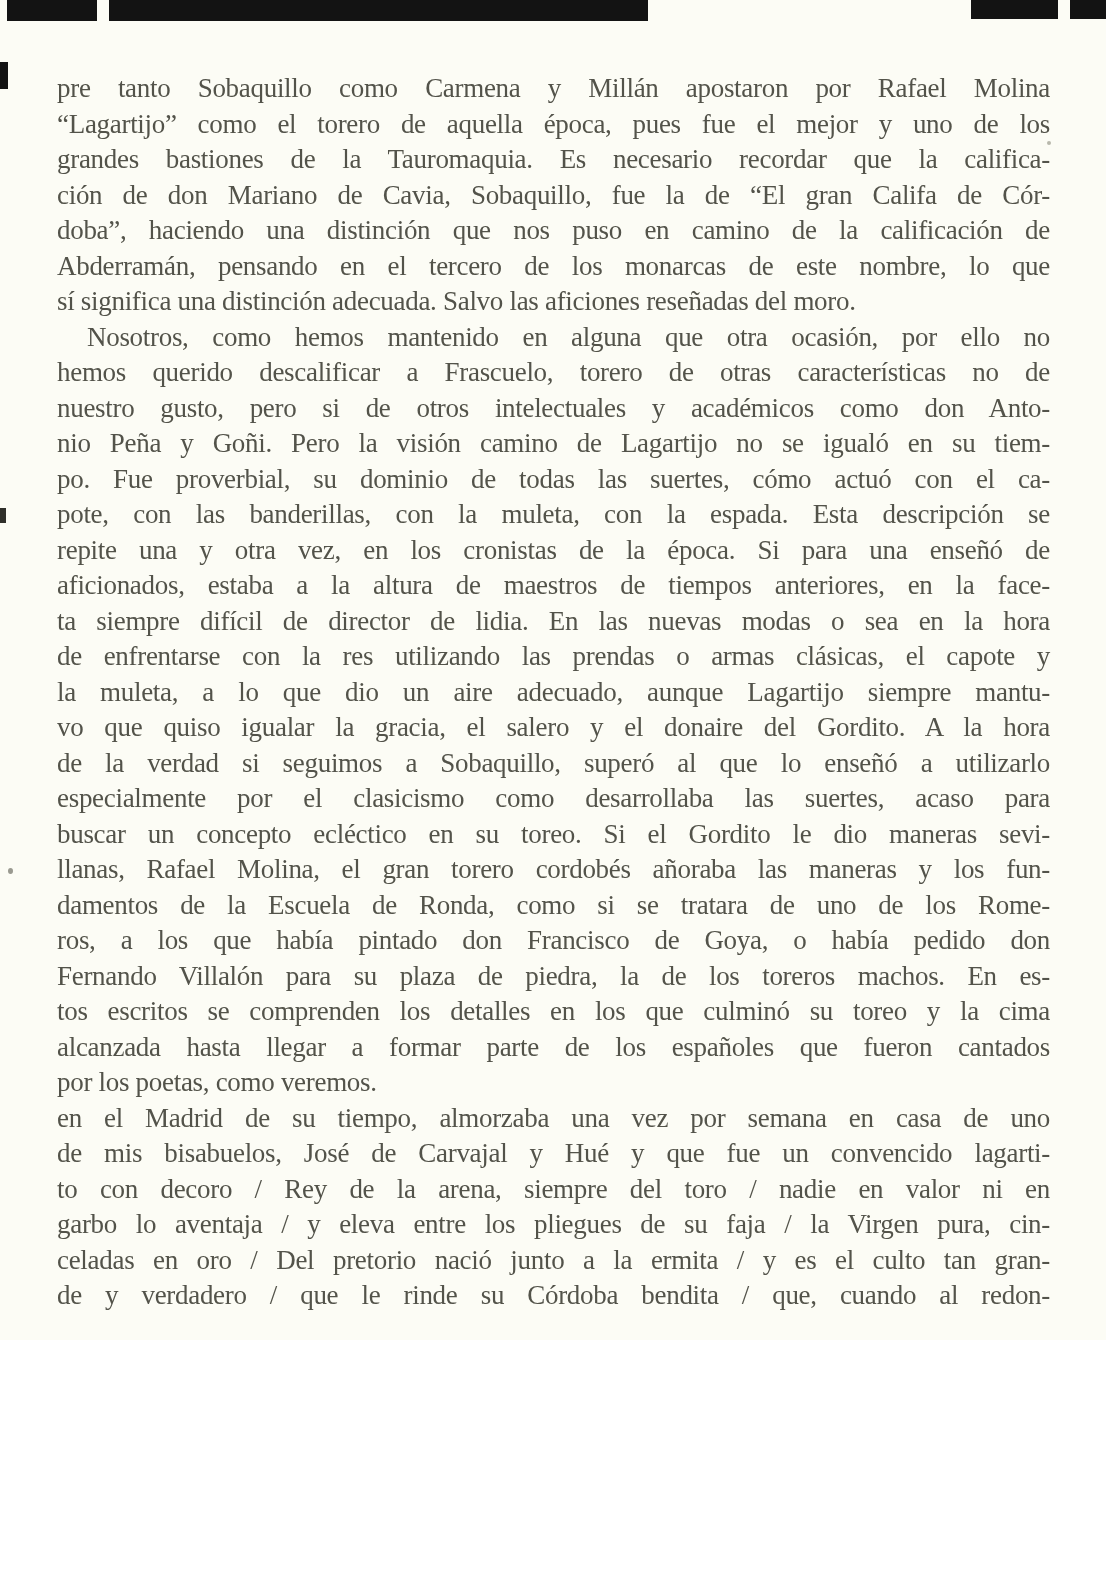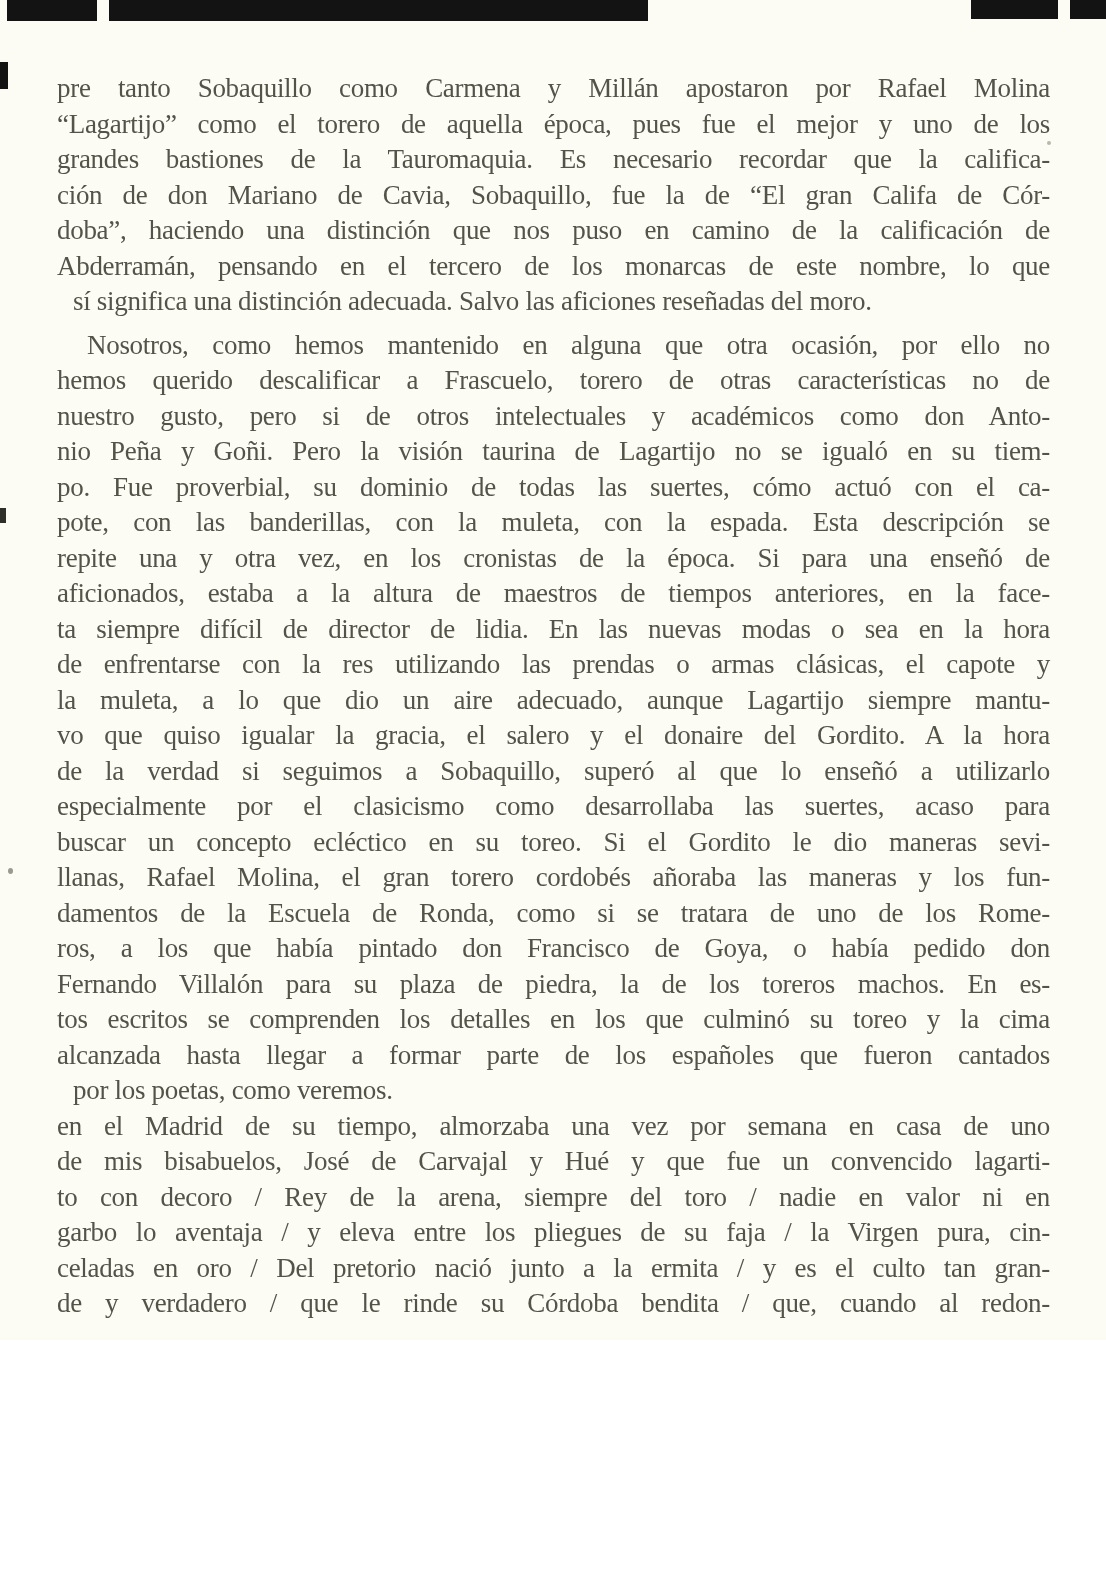--- a/index.html
+++ b/index.html
@@ -40,22 +40,22 @@
     font-size: 27px;
     line-height: 35.5px;
     letter-spacing: -0.3px;
   }
   .ln {
     text-align: justify;
     text-align-last: justify;
     height: 35.5px;
     white-space: nowrap;
   }
-  .ln.indent { text-indent: 30px; margin-top: 8px; }
-  .ln.pend   { text-align-last: left; margin-left: 16px; }
+  .ln.indent { text-indent: 30px; }
+  .ln.pend   { text-align-last: left; }
 
   .page-number {
     position: absolute;
     top: 1492px;
     left: 0;
     width: 100%;
     text-align: center;
     font-size: 21px;
     color: #53534a;
     letter-spacing: 1.5px;
@@ -80,21 +80,21 @@
     <div class="ln">pre tanto Sobaquillo como Carmena y Millán apostaron por Rafael Molina</div>
     <div class="ln">“Lagartijo” como el torero de aquella época, pues fue el mejor y uno de los</div>
     <div class="ln">grandes bastiones de la Tauromaquia. Es necesario recordar que la califica-</div>
     <div class="ln">ción de don Mariano de Cavia, Sobaquillo, fue la de “El gran Califa de Cór-</div>
     <div class="ln">doba”, haciendo una distinción que nos puso en camino de la calificación de</div>
     <div class="ln">Abderramán, pensando en el tercero de los monarcas de este nombre, lo que</div>
     <div class="ln pend">sí significa una distinción adecuada. Salvo las aficiones reseñadas del moro.</div>
     <div class="ln indent">Nosotros, como hemos mantenido en alguna que otra ocasión, por ello no</div>
     <div class="ln">hemos querido descalificar a Frascuelo, torero de otras características no de</div>
     <div class="ln">nuestro gusto, pero si de otros intelectuales y académicos como don Anto-</div>
-    <div class="ln">nio Peña y Goñi. Pero la visión taurina de Lagartijo no se igualó en su tiem-</div>
+    <div class="ln">nio Peña y Goñi. Pero la visión camino de Lagartijo no se igualó en su tiem-</div>
     <div class="ln">po. Fue proverbial, su dominio de todas las suertes, cómo actuó con el ca-</div>
     <div class="ln">pote, con las banderillas, con la muleta, con la espada. Esta descripción se</div>
     <div class="ln">repite una y otra vez, en los cronistas de la época. Si para una enseñó de</div>
     <div class="ln">aficionados, estaba a la altura de maestros de tiempos anteriores, en la face-</div>
     <div class="ln">ta siempre difícil de director de lidia. En las nuevas modas o sea en la hora</div>
     <div class="ln">de enfrentarse con la res utilizando las prendas o armas clásicas, el capote y</div>
     <div class="ln">la muleta, a lo que dio un aire adecuado, aunque Lagartijo siempre mantu-</div>
     <div class="ln">vo que quiso igualar la gracia, el salero y el donaire del Gordito. A la hora</div>
     <div class="ln">de la verdad si seguimos a Sobaquillo, superó al que lo enseñó a utilizarlo</div>
     <div class="ln">especialmente por el clasicismo como desarrollaba las suertes, acaso para</div>

